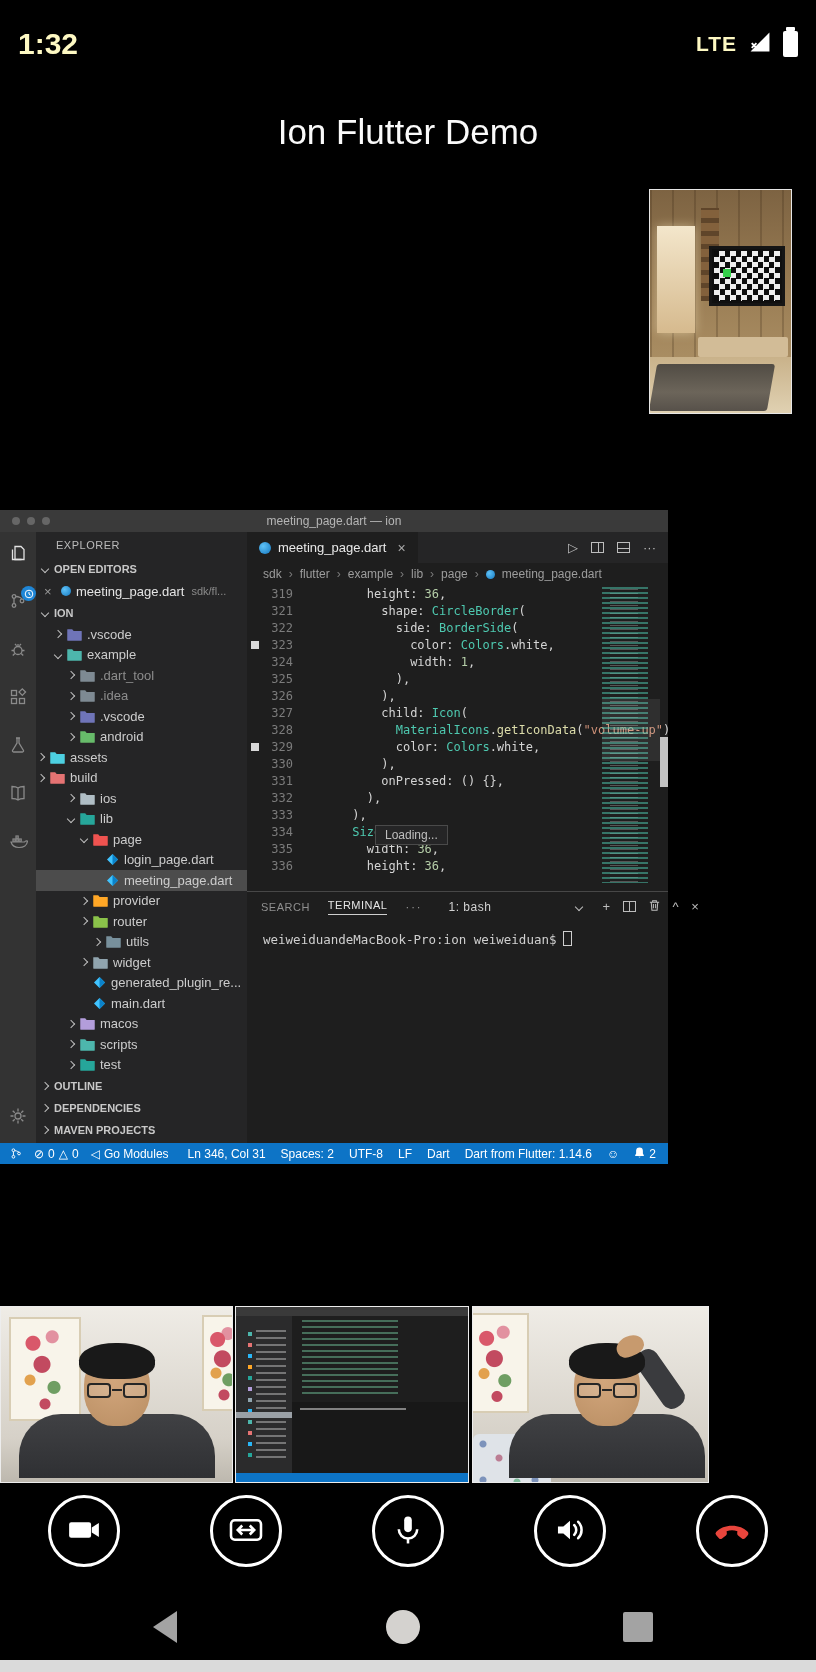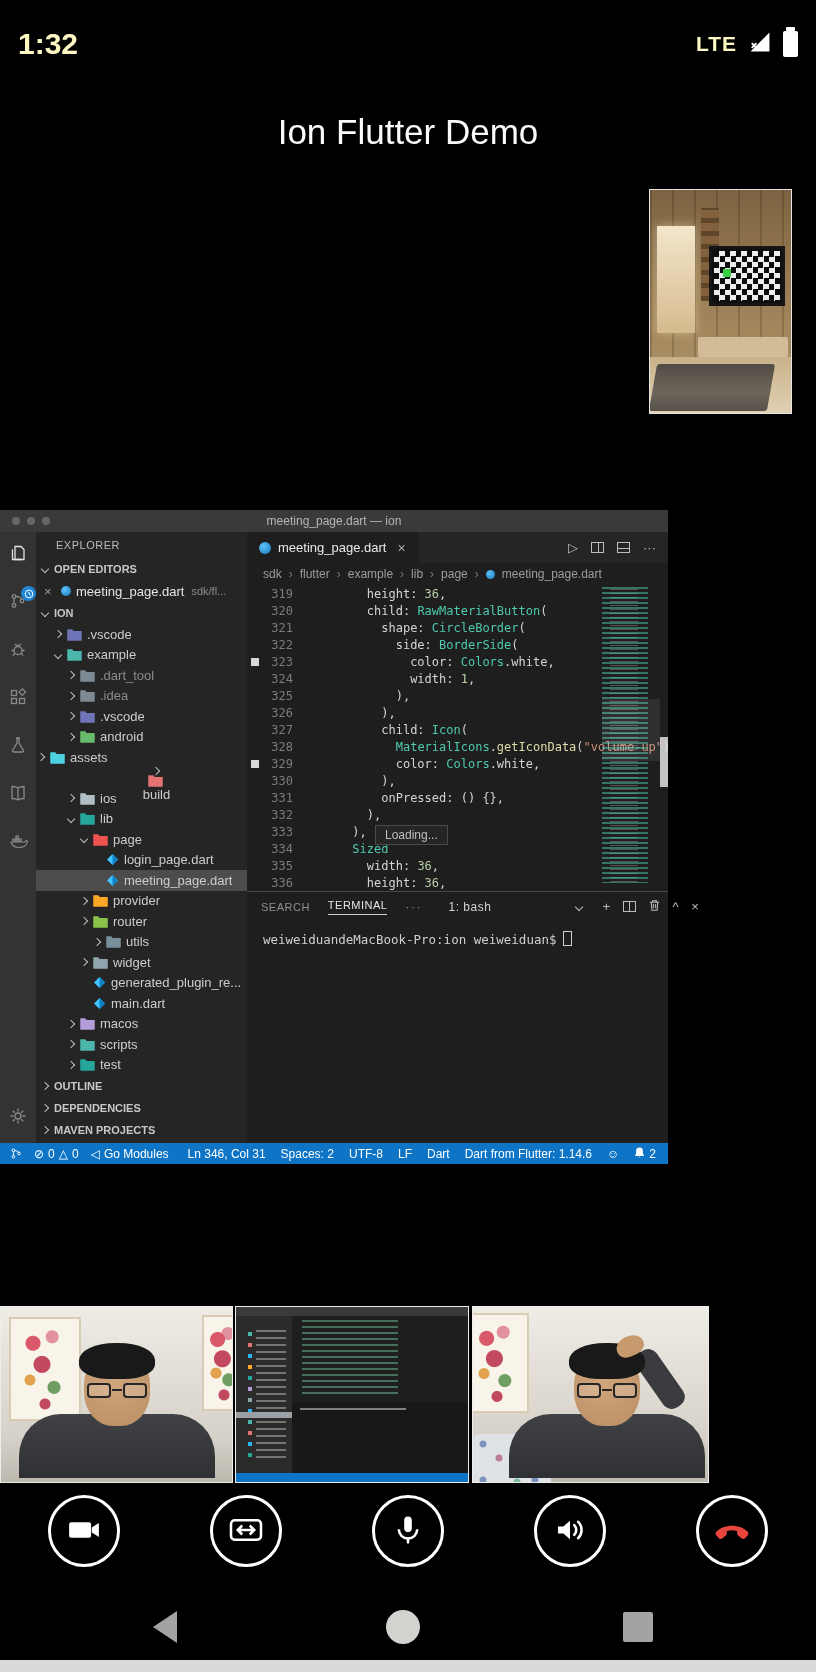--- a/index.html
+++ b/index.html
@@ -337,21 +337,21 @@
             </div>
             <div class="tree-row" style="">
               <span class="chev"></span>
               <span class="t-icon">
                 <svg viewBox="0 0 16 14" width="15" height="13">
                   <path d="M.6 1.4h4.9l1.6 1.9h8.3c.2 0 .4.2.4.4v9.5c0 .2-.2.4-.4.4H.6c-.2 0-.4-.2-.4-.4V1.8c0-.2.2-.4.4-.4z" fill="#4dd0e1"></path>
                 </svg>
               </span>
               <span class="t-label">assets</span>
             </div>
-            <div class="tree-row" style="padding-left: 30px; flex-direction: column;">
+            <div class="tree-row" style="">
               <span class="chev"></span>
               <span class="t-icon">
                 <svg viewBox="0 0 16 14" width="15" height="13">
                   <path d="M.6 1.4h4.9l1.6 1.9h8.3c.2 0 .4.2.4.4v9.5c0 .2-.2.4-.4.4H.6c-.2 0-.4-.2-.4-.4V1.8c0-.2.2-.4.4-.4z" fill="#e57373"></path>
                 </svg>
               </span>
               <span class="t-label">build</span>
             </div>
             <div class="tree-row" style="padding-left: 30px;">
               <span class="chev"></span>
@@ -522,21 +522,20 @@
             <span class="bc-item">lib</span>
             <span class="bc-sep">›</span>
             <span class="bc-item">page</span>
             <span class="bc-sep">›</span>
             <span class="bc-dart"></span>
             <span class="bc-item">meeting_page.dart</span>
           </div>
         <div class="code-area">
           <div>
               <div class="code-line"><span class="bp"></span><span class="ln">319</span><span class="ltext"><span class="c-p">        height: </span><span class="c-n">36</span><span class="c-p">,</span></span></div>
-              <div class="code-line"><span class="bp"></span><span class="ln">320</span><span class="ltext"><span class="c-p">        child: </span><span class="c-t">RawMaterialButton</span><span class="c-p">(</span></span></div>
               <div class="code-line"><span class="bp"></span><span class="ln">321</span><span class="ltext"><span class="c-p">          shape: </span><span class="c-t">CircleBorder</span><span class="c-p">(</span></span></div>
               <div class="code-line"><span class="bp"></span><span class="ln">322</span><span class="ltext"><span class="c-p">            side: </span><span class="c-t">BorderSide</span><span class="c-p">(</span></span></div>
               <div class="code-line"><span class="bp on"></span><span class="ln">323</span><span class="ltext"><span class="c-p">              color: </span><span class="c-t">Colors</span><span class="c-p">.white,</span></span></div>
               <div class="code-line"><span class="bp"></span><span class="ln">324</span><span class="ltext"><span class="c-p">              width: </span><span class="c-n">1</span><span class="c-p">,</span></span></div>
               <div class="code-line"><span class="bp"></span><span class="ln">325</span><span class="ltext"><span class="c-p">            ),</span></span></div>
               <div class="code-line"><span class="bp"></span><span class="ln">326</span><span class="ltext"><span class="c-p">          ),</span></span></div>
               <div class="code-line"><span class="bp"></span><span class="ln">327</span><span class="ltext"><span class="c-p">          child: </span><span class="c-t">Icon</span><span class="c-p">(</span></span></div>
               <div class="code-line"><span class="bp"></span><span class="ln">328</span><span class="ltext"><span class="c-p">            </span><span class="c-t">MaterialIcons</span><span class="c-p">.</span><span class="c-f">getIconData</span><span class="c-p">(</span><span class="c-s">"volume-up"</span><span class="c-p">),</span></span></div>
               <div class="code-line"><span class="bp on"></span><span class="ln">329</span><span class="ltext"><span class="c-p">            color: </span><span class="c-t">Colors</span><span class="c-p">.white,</span></span></div>
               <div class="code-line"><span class="bp"></span><span class="ln">330</span><span class="ltext"><span class="c-p">          ),</span></span></div>

